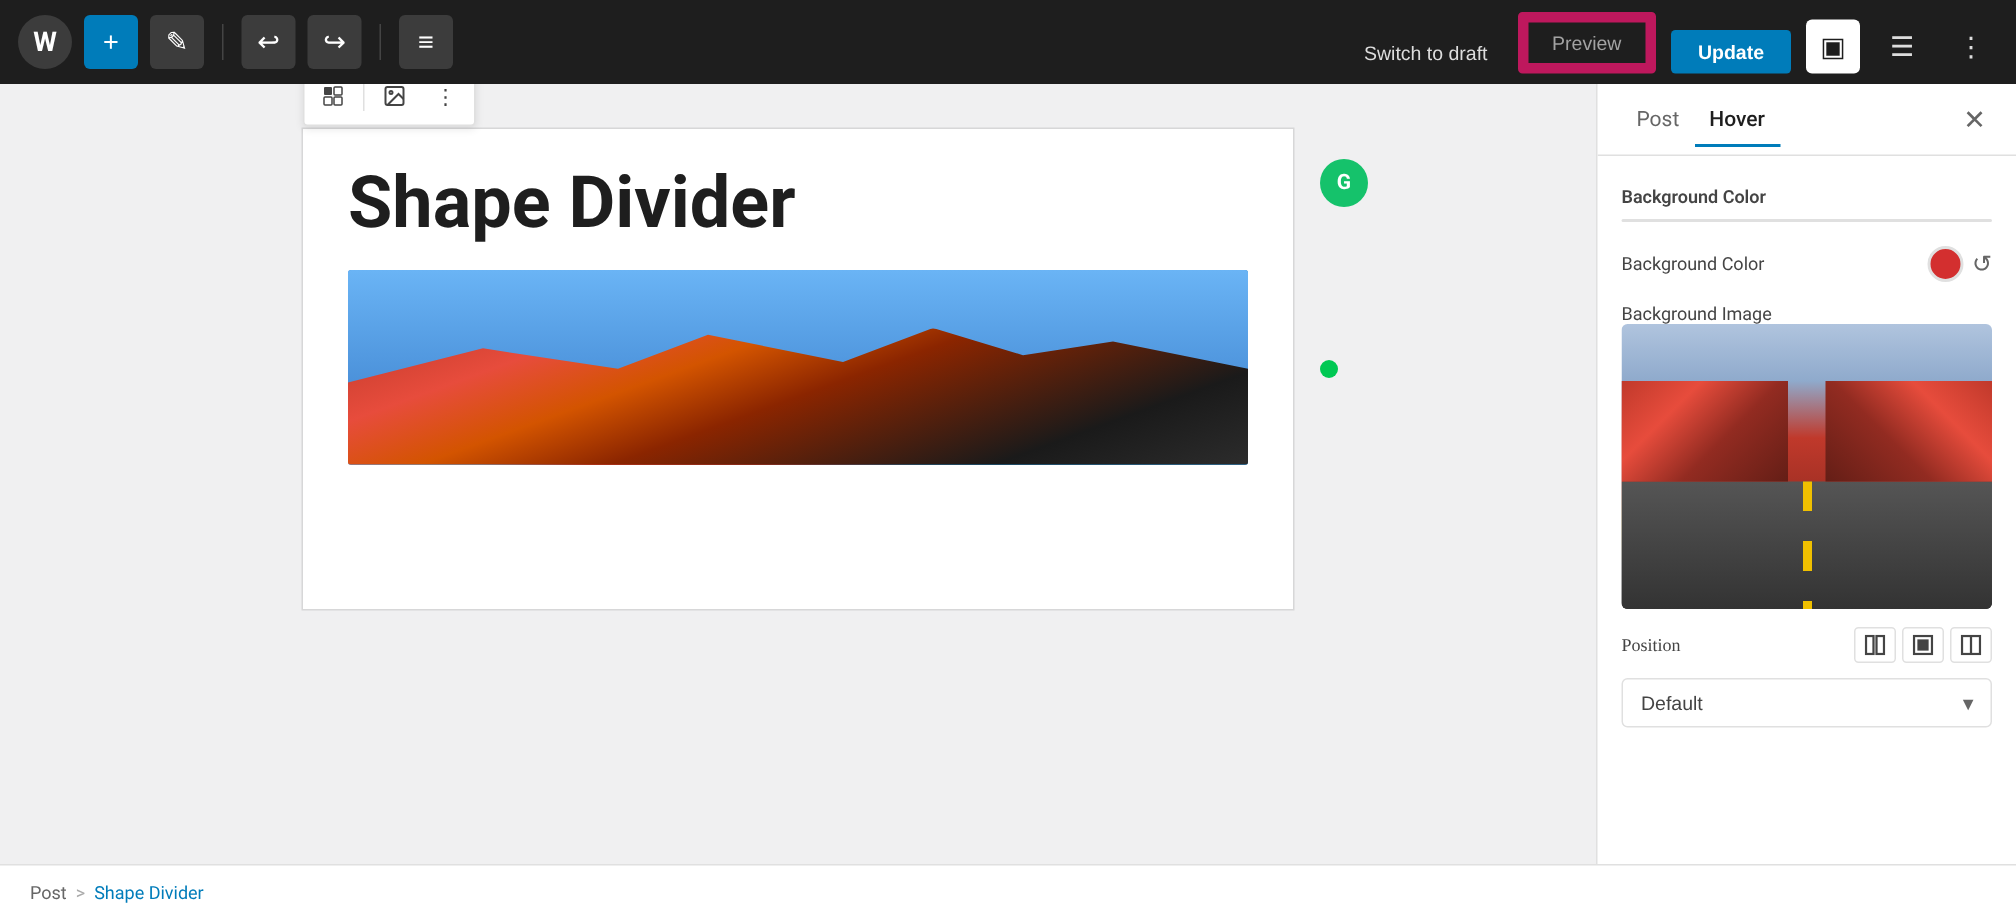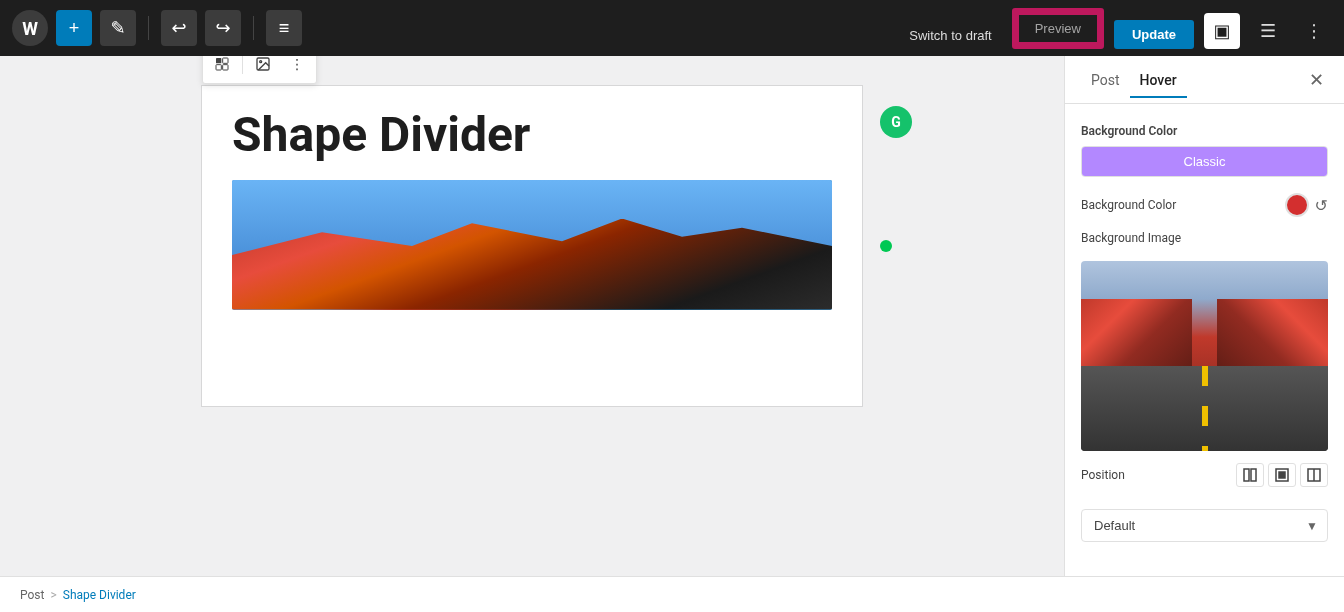--- a/index.html
+++ b/index.html
@@ -279,21 +279,21 @@
     }
     .color-reset-btn {
       background: none; border: none; cursor: pointer; color: #666; font-size: 16px;
       display: flex; align-items: center;
     }
 
     
     .bg-image-label {
       font-size: 12px;
       color: #444;
-      margin-bottom: 16px;
+      margin-bottom: 0;
     }
     .bg-image-preview {
       width: 100%;
       height: 190px;
       border-radius: 4px;
       overflow: hidden;
       margin-bottom: 12px;
     }
     .bg-image-inner {
       width: 100%;
@@ -324,21 +324,22 @@
       right: 0; top: 20%; bottom: 45%;
       width: 45%;
       background: linear-gradient(225deg, #c0392b 0%, #e74c3c 30%, #922b21 60%, #641e16 100%);
     }
 
     
     .position-row {
       display: flex;
       align-items: center;
       justify-content: space-between;
-      margin-bottom: 22px;
+      margin-bottom: 10px;
+      font-family: Liberation Serif, serif;
     }
     .position-label { font-size: 12px; color: #444; }
     .position-icons { display: flex; gap: 4px; align-items: center; }
     .pos-icon-btn {
       width: 28px; height: 24px; background: none; border: 1px solid #e0e0e0; border-radius: 3px;
       cursor: pointer; display: flex; align-items: center; justify-content: center; font-size: 12px; color: #444;
     }
 
     
     .dropdown-row {
@@ -433,21 +434,20 @@
       <div class="sidebar-tab">Post</div>
       <div class="sidebar-tab active">Hover</div>
       <button class="sidebar-close">✕</button>
     </div>
 
     <div class="sidebar-content">
 
 
       <div class="section-label">Background Color</div>
       <div class="type-toggle">
-        <button class="type-btn active">Classic</button>
       </div>
 
       <div class="color-row">
         <span class="color-row-label">Background Color</span>
         <div class="color-swatch-container">
           <div class="color-swatch"></div>
           <button class="color-reset-btn">↺</button>
         </div>
       </div>
 

